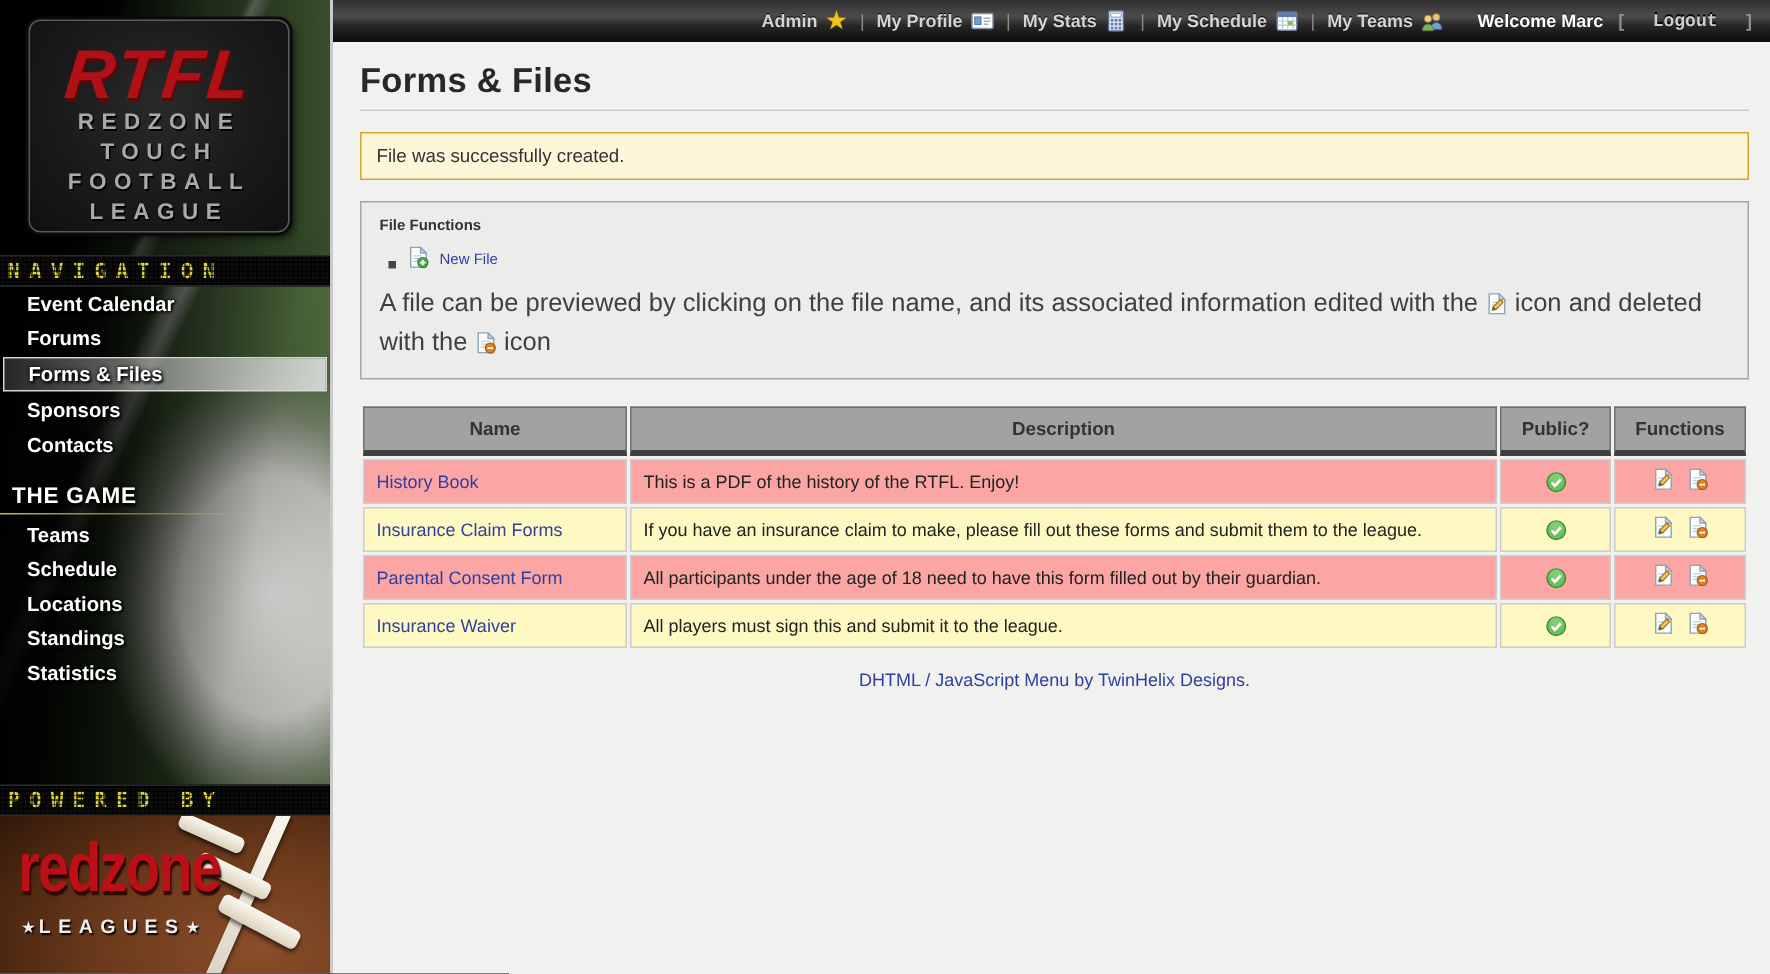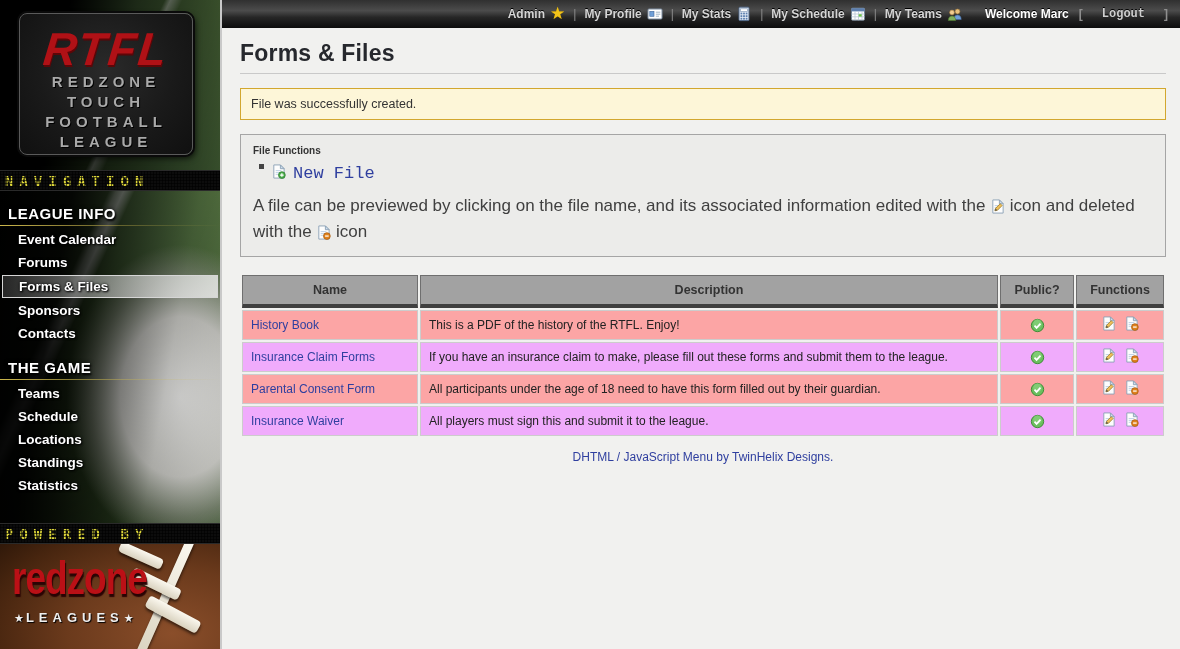--- a/index.html
+++ b/index.html
@@ -74,29 +74,29 @@
 
   
   .main{position:absolute;left:222px;top:28px;right:0;bottom:0;background:#f1f1ef;
      padding:8px 14px 0 18px;box-sizing:border-box;}
   .page-title{margin:4px 0 6px 0;font-size:23px;font-weight:bold;color:#26282d;letter-spacing:.2px;}
   .title-rule{border:none;border-top:1px solid #c9c9c9;margin:0 0 14px 0;}
   .flash{background:#fdf6d8;border:1px solid #d2a72e;padding:8px 10px;font-size:12.5px;color:#333;
      margin-bottom:14px;}
   .panel{background:#ececea;border:1px solid #a5a5a5;padding:10px 12px 12px 12px;margin-bottom:16px;}
   .panel-title{font-size:10px;font-weight:bold;color:#333;margin-bottom:8px;}
-  .panel-li{display:flex;align-items:flex-start;gap:7px;margin:0 0 10px 6px;font-size:17px;font-family:Liberation Mono, monospace;}
+  .panel-li{display:flex;align-items:flex-end;gap:7px;margin:0 0 10px 6px;font-size:10px;}
   .sq-bullet{width:5px;height:5px;background:#444;flex:none;}
   .link{color:#2f3f9f;text-decoration:none;cursor:pointer;}
   .panel-help{font-size:17px;color:#404040;line-height:1.5;}
 
   table.files{width:100%;border-collapse:separate;border-spacing:2px;margin-bottom:12px;}
   table.files th{background:#a2a2a2;color:#333;font-size:12.5px;font-weight:bold;padding:7px 8px;
      border:1px solid #6f6f6f;border-bottom:4px solid #3f3f3f;}
-  table.files td{font-size:12px;color:#222;padding:5px 8px;border:1px solid #ccc;background:#f0abfc;}
+  table.files td{font-size:12px;color:#222;padding:5px 8px;border:1px solid #ccc;background:#fef9c3;}
   table.files tr.odd td{background:#fca5a5;}
   .col-name{width:158px;}
   .col-public{width:56px;text-align:center;}
   .col-func{width:70px;text-align:center;white-space:nowrap;}
   .func-icons{display:inline-flex;gap:8px;align-items:center;}
 
   .credit{ text-align:center;font-size:12px;color:#333;margin:12px 0 0 0;}
   .credit2{text-align:center;font-size:12px;color:#2f3f9f;margin:10px 0 0 0;}
 
   
@@ -124,21 +124,20 @@
         <div class="logo-line">REDZONE</div>
         <div class="logo-line">TOUCH</div>
         <div class="logo-line">FOOTBALL</div>
         <div class="logo-line">LEAGUE</div>
       </div>
     </div>
 
     <div class="marquee">NAVIGATION</div>
 
     <div class="nav-area">
-      <div class="nav-header">LEAGUE INFO</div>
       <a class="nav-item">Event Calendar</a>
       <a class="nav-item">Forums</a>
       <a class="nav-item selected">Forms &amp; Files</a>
       <a class="nav-item">Sponsors</a>
       <a class="nav-item">Contacts</a>
 
       <div class="nav-header">THE GAME</div>
       <a class="nav-item">Teams</a>
       <a class="nav-item">Schedule</a>
       <a class="nav-item">Locations</a>

